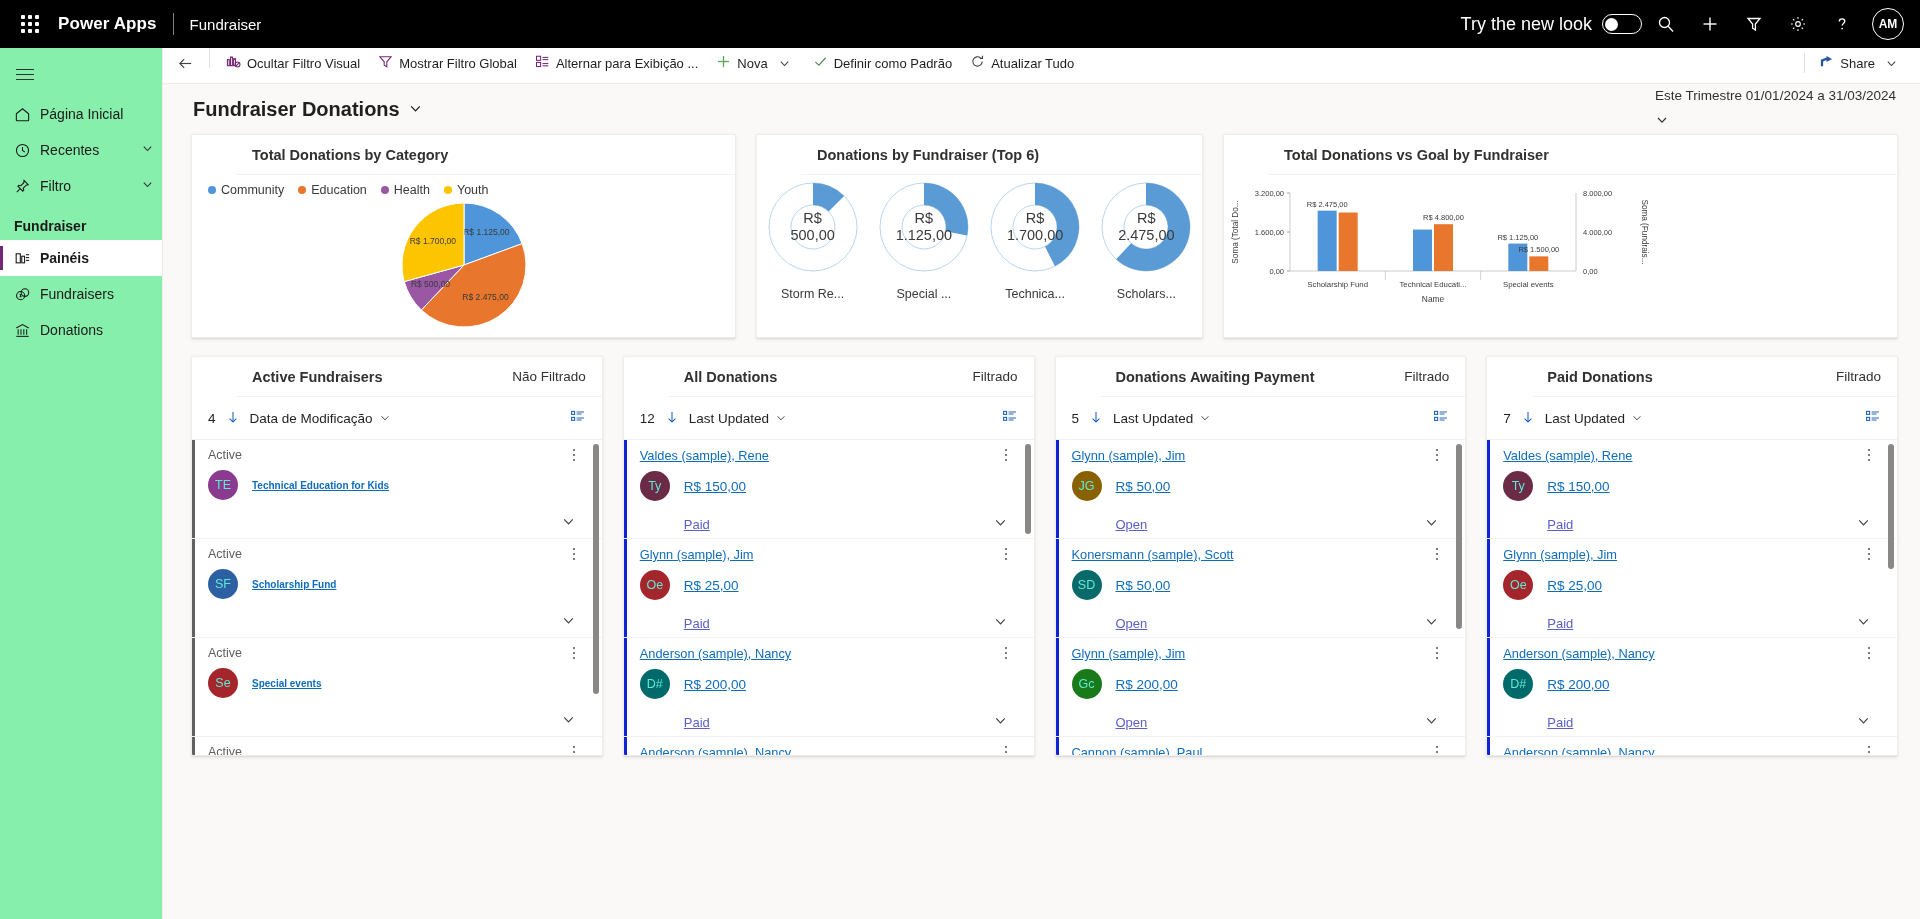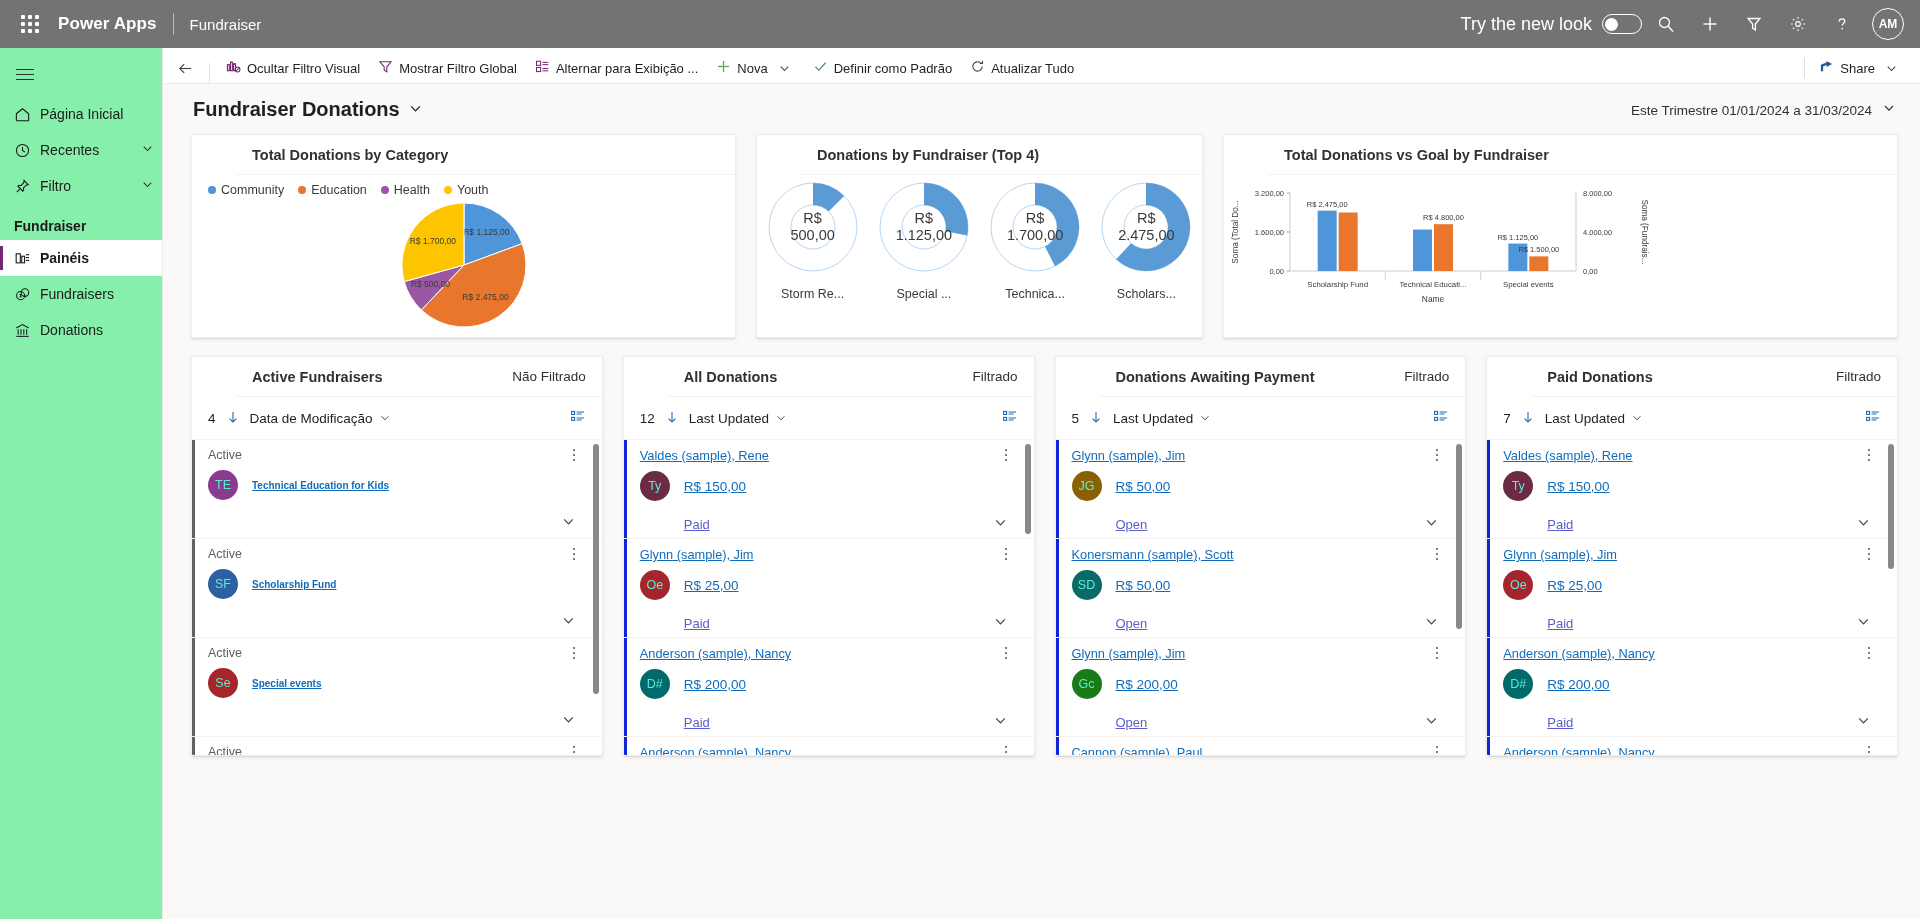--- a/index.html
+++ b/index.html
@@ -6,21 +6,21 @@
   html, body { width: 1920px; height: 919px; overflow: hidden; }
   body {
     font-family: "Liberation Sans", sans-serif;
     font-size: 14px;
     color: #1b1a19;
     background: #faf9f8;
   }
 
   
   .topbar {
-    height: 48px; background: #737373; display: flex; align-items: center;
+    height: 48px; background: #000000; display: flex; align-items: center;
     color: #fff; padding: 0 16px 0 10px;
   }
   .waffle { width: 40px; height: 40px; display: flex; align-items: center; justify-content: center; cursor: pointer; }
   .waffle-grid { display: grid; grid-template-columns: repeat(3, 4px); grid-template-rows: repeat(3, 4px); gap: 3px; }
   .waffle-grid i { display: block; width: 4px; height: 4px; background: #fff; border-radius: 1px; }
   .brand { font-size: 17px; font-weight: bold; margin-left: 8px; letter-spacing: .1px; }
   .brand-sep { width: 1px; height: 22px; background: rgba(255,255,255,.5); margin: 0 16px; }
   .app-name { font-size: 15px; font-weight: normal; }
   .topbar-right { margin-left: auto; display: flex; align-items: center; gap: 4px; }
   .trynew { font-size: 18px; margin-right: 6px; }
@@ -61,36 +61,36 @@
   .nav-item.selected::before {
     content: ""; position: absolute; left: 0; top: 6px; bottom: 6px; width: 3px; background: #742774;
   }
   .nav-group-title { padding: 14px 14px 6px 14px; font-size: 14px; font-weight: bold; color: #1b1a19; }
 
   
   .main { flex: 1; display: flex; flex-direction: column; min-width: 0; background: #faf9f8; }
 
   .cmdbar {
     height: 36px; background: #fff; border-bottom: 1px solid #edebe9;
-    display: flex; align-items: flex-end; padding: 0 10px 0 6px; gap: 2px; flex: none;
+    display: flex; align-items: flex-start; padding: 0 10px 0 6px; gap: 2px; flex: none;
   }
   .cmd-back { width: 32px; height: 30px; display: flex; align-items: center; justify-content: center; cursor: pointer; color: #424242;}
   .cmd-div { width: 1px; height: 20px; background: #e1dfdd; margin: 0 6px; }
   .cmd-btn {
     display: flex; align-items: center; gap: 6px; padding: 0 8px; height: 30px;
     font-size: 13px; color: #201f1e; cursor: pointer; white-space: nowrap; border-radius: 2px;
   }
   .cmd-caret { padding: 0 4px; display: flex; align-items: center; cursor: pointer; }
   .cmd-right { margin-left: auto; display: flex; align-items: center; }
 
   .titlerow {
     height: 44px; display: flex; align-items: center; padding: 6px 24px 0 30px; flex: none;
   }
   .dash-title { font-size: 20px; font-weight: 600; color: #201f1e; display: flex; align-items: center; gap: 8px; cursor: pointer; }
-  .daterange { margin-left: auto; font-size: 13.5px; color: #323130; display: flex; align-items: flex-end; gap: 10px; cursor: pointer; }
+  .daterange { margin-left: auto; font-size: 13.5px; color: #323130; display: flex; align-items: flex-start; gap: 10px; cursor: pointer; flex-direction: column; }
 
   .canvas { flex: 1; padding: 6px 22px 0 28px; overflow: hidden; position: relative; }
 
   .row-top { display: flex; gap: 20px; height: 204px; }
   .row-bottom { display: flex; gap: 20px; margin-top: 18px; height: 400px; }
 
   .card {
     background: #fff; border: 1px solid #f0eeed; border-radius: 2px;
     box-shadow: 0 1.6px 3.6px rgba(0,0,0,.08), 0 .3px .9px rgba(0,0,0,.06);
     display: flex; flex-direction: column; overflow: hidden;
@@ -456,21 +456,21 @@
                 <path d="M 272 68 L 229.36 113.01 A 62 62 0 0 1 212.26 84.59 Z" fill="#9a57a3" stroke="#fff" stroke-width="1"></path>
                 <text x="238.5" y="88.1" text-anchor="middle" dominant-baseline="middle" font-size="8.5" fill="#3b3a39">R$ 500,00</text>
                 <path d="M 272 68 L 212.26 84.59 A 62 62 0 0 1 272.00 6.00 Z" fill="#fdc500" stroke="#fff" stroke-width="1"></path>
                 <text x="240.9" y="44.4" text-anchor="middle" dominant-baseline="middle" font-size="8.5" fill="#3b3a39">R$ 1.700,00</text>
               </svg>
           </div>
         </div>
 
         <div class="card" style="width:447px">
           <div class="card-head">
-            <span class="card-title">Donations by Fundraiser (Top 4)</span>
+            <span class="card-title">Donations by Fundraiser (Top 6)</span>
           </div>
           <div class="card-body">
             <div class="donuts" id="donuts">
                 <div class="donut-tile">
                   <div class="donut-wrap"><svg width="96" height="96" viewBox="0 0 96 96">
                       <circle cx="48" cy="48" r="44" fill="none" stroke="#b9d5ef" stroke-width="1"></circle>
                       <circle cx="48" cy="48" r="22" fill="none" stroke="#b9d5ef" stroke-width="1"></circle>
                       <path d="M 48.00 4.00 A 44 44 0 0 1 79.11 16.89 L 63.56 32.44 A 22 22 0 0 0 48.00 26.00 Z" fill="#5b9bd5"></path>
                     </svg><div class="donut-val">
                       <span>R$</span>

